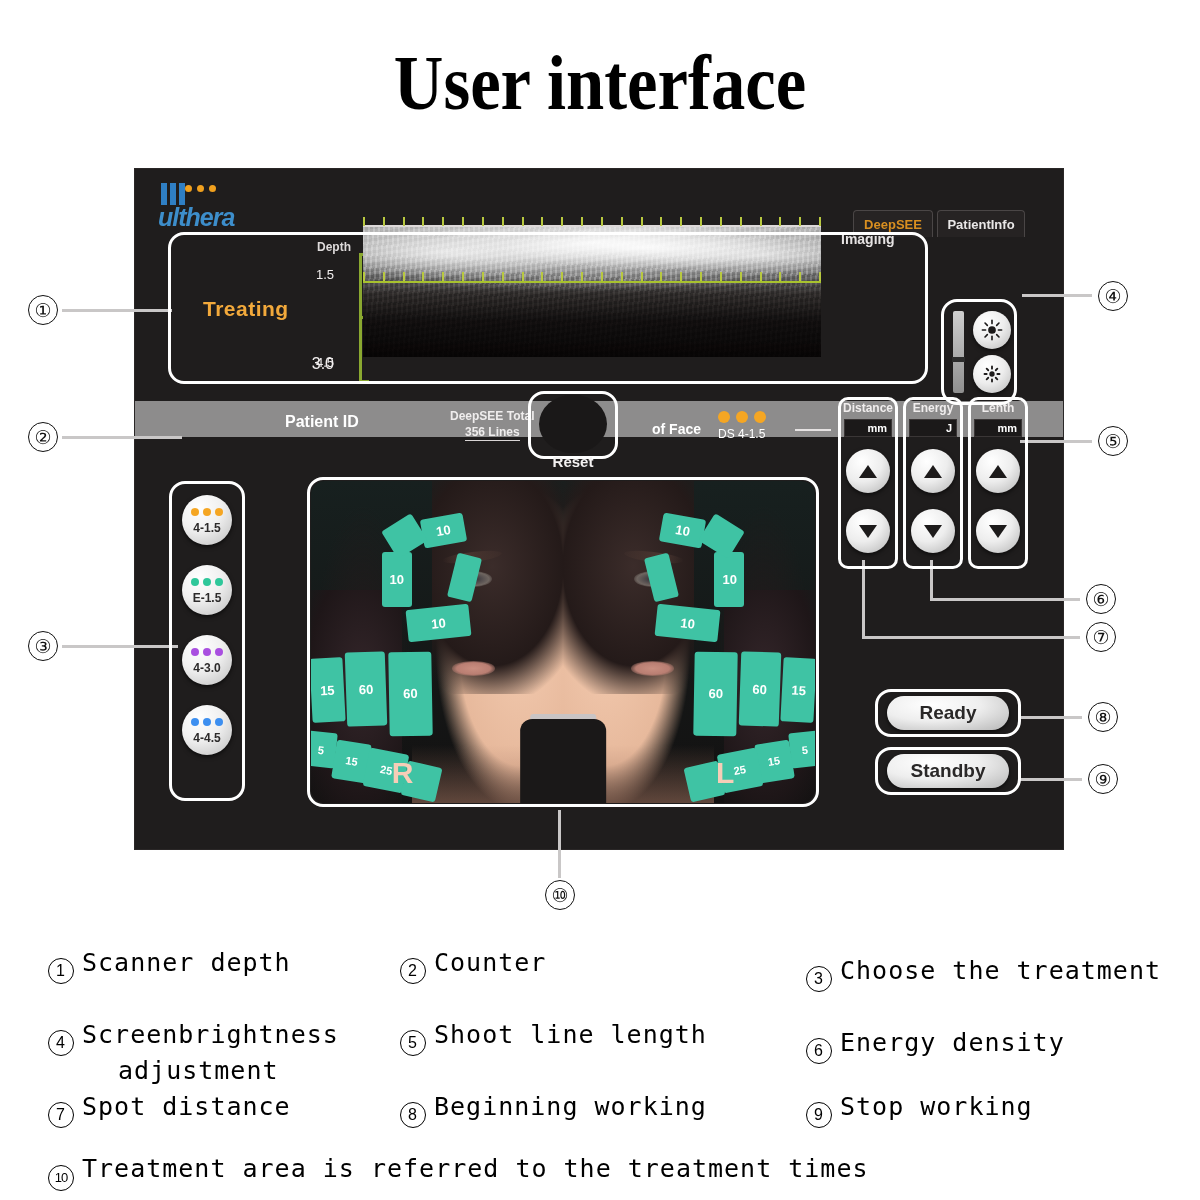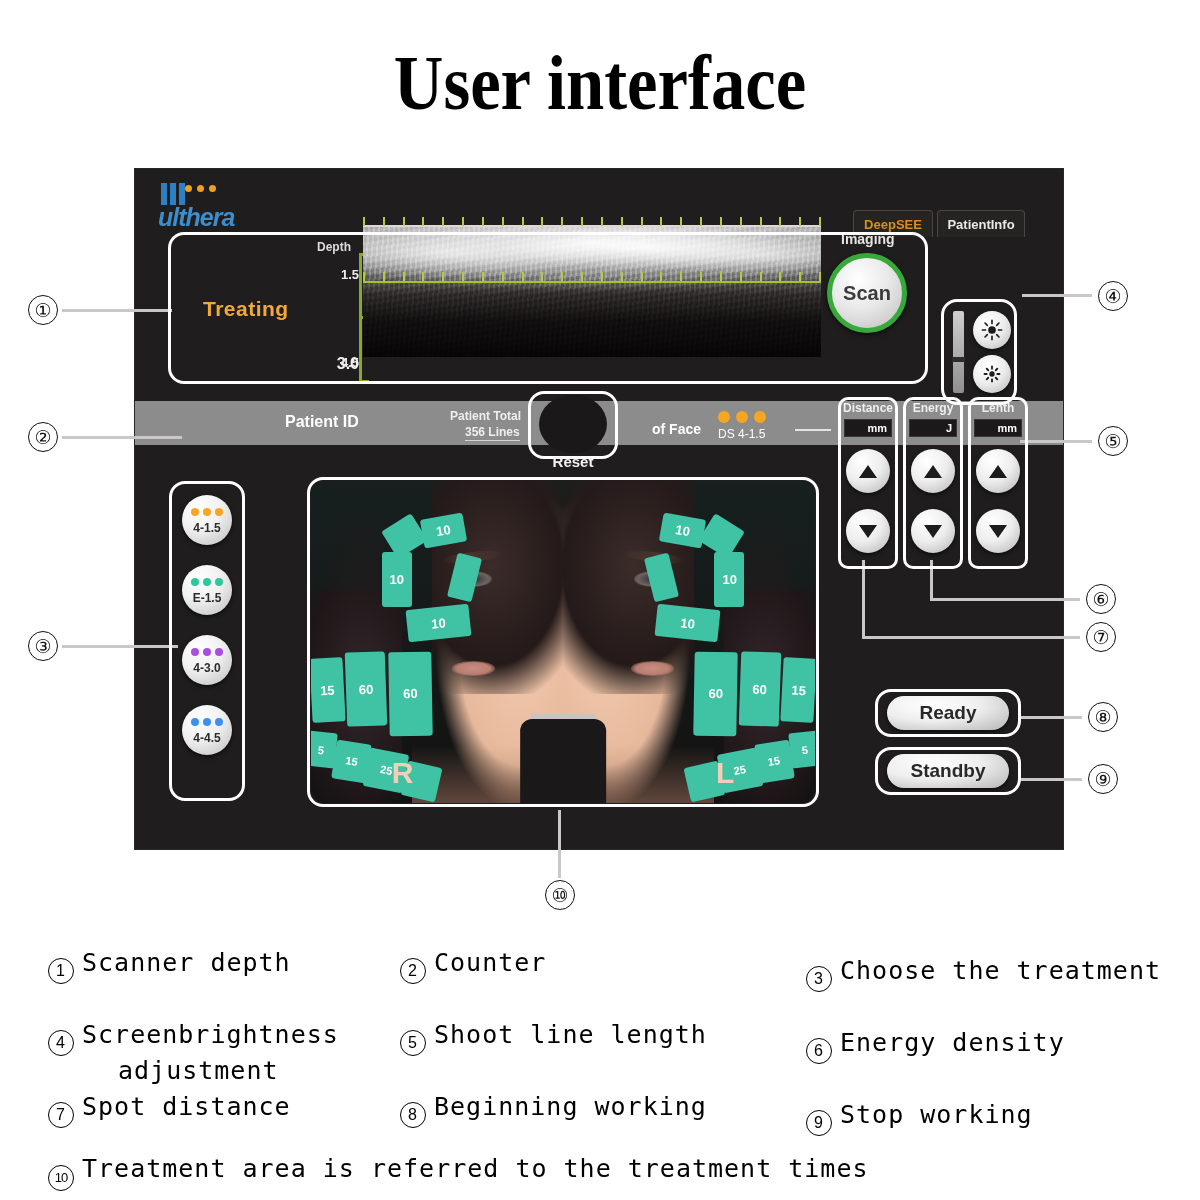--- a/index.html
+++ b/index.html
@@ -97,22 +97,22 @@
     letter-spacing: .5px;
   }
 
   
   .depth-label {
     position:absolute; left: 174px; top: 71px;
     color:#dedbdb; font-size:12px; font-weight:bold;padding-left:8px;
   }
   .depth-ticks { position:absolute; left: 186px; top:84px; width:42px; height:130px; }
   .depth-ticks .num {
-    position:absolute; right: 4px;
-    color:#f1eeee; font-size:13px; font-weight:bold; text-align:right;
+    position:absolute; right: 29px;
+    color:#f1eeee; font-size:13px; font-weight:normal; text-align:right;
   }
   .depth-ticks .num.big { font-size:16px; }
   .depth-axis {
     position:absolute; left: 38px; top:0; width:3px; height:130px; background:#8aa830;
   }
   .depth-axis::before, .depth-axis::after {
     content:""; position:absolute; left:0; width:10px; height:3px; background:#8aa830;
   }
   .depth-axis::before { top:0; }
   .depth-axis::after { bottom:0; }
@@ -198,21 +198,21 @@
     position:absolute; left: 822px; top: 232px;
     width: 70px; height: 28px; border-radius: 14px;
     background: radial-gradient(ellipse at 36% 28%, #ffffff 0%, #ededed 48%, #b5b5b5 100%);
     box-shadow: 0 2px 4px rgba(0,0,0,.55);
     display:flex; align-items:center; justify-content:center;
   }
 
   
   .patient-bar {
     position:absolute; left:0; top: 232px;
-    width: 928px; height: 44px;
+    width: 928px; height: 36px;
     background: #8d8c8c;
   }
   .pid { position:absolute; left: 150px; top: 12px; color:#fff; font-size:16px; font-weight:bold; }
   .ptotal { position:absolute; left: 315px; top: 8px; color:#efeded; font-size:12px; font-weight:bold; }
   .plines { position:absolute; left: 330px; top: 24px; color:#efeded; font-size:12px; font-weight:bold;
             border-bottom: 1px solid #d8d4d4; padding-bottom:1px; }
   .offace { position:absolute; left: 517px; top: 20px; color:#fff; font-size:14px; font-weight:bold; }
   .ds-dots { position:absolute; left: 583px; top: 10px; display:flex; gap:6px; }
   .ds-dots i { width:12px;height:12px;border-radius:50%;background:#f5a623; }
   .ds-label { position:absolute; left: 583px; top: 26px; color:#fff; font-size:12px; font-weight:normal; }
@@ -499,21 +499,20 @@
           <i style="left: 376.696px;"></i>
           <i style="left: 396.522px;"></i>
           <i style="left: 416.348px;"></i>
           <i style="left: 436.174px;"></i>
           <i style="left: 456px;"></i>
         </div>
       <div class="us-line-mid"></div>
     </div>
 
     <div class="imaging-label">Imaging</div>
-    <div class="scan-btn">Scan</div>
 
     <div class="callout-box box-bright"></div>
     <div class="bright-slider">
       <div class="knob"></div>
     </div>
     <div class="rnd-btn br-up">
       <svg width="22" height="22" viewBox="0 0 24 24">
         <circle cx="12" cy="12" r="4.2" fill="#1d1b1b"></circle>
         <g stroke="#1d1b1b" stroke-width="1.8" stroke-linecap="round">
           <line x1="12" y1="1.5" x2="12" y2="5"></line>
@@ -545,21 +544,21 @@
     <div class="wrench-btn">
       <svg width="48" height="16" viewBox="0 0 60 18">
         <path d="M10 9 a6 6 0 1 1 6 6 M16 3 a6 6 0 0 0 0 12" fill="none" stroke="#1d1b1b" stroke-width="2.6"></path>
         <rect x="16" y="6.6" width="28" height="4.8" fill="#1d1b1b"></rect>
         <path d="M50 9 a6 6 0 1 0 -6 -6 M44 15 a6 6 0 0 0 0 -12" fill="none" stroke="#1d1b1b" stroke-width="2.6"></path>
       </svg>
     </div>
 
     <div class="patient-bar">
       <div class="pid">Patient ID</div>
-      <div class="ptotal">Patient  Total</div>
+      <div class="ptotal">DeepSEE  Total</div>
       <div class="plines">356 Lines</div>
       <div class="offace">of Face</div>
       <div class="ds-dots">
           <i></i>
           <i></i>
           <i></i>
         </div>
       <div class="ds-label">DS 4-1.5</div>
       <div class="ds-dash"></div>
     </div>
@@ -775,16 +774,16 @@
   <div class="leg-item" style="left:400px; top:16px;"><span class="leg-num">2</span><span>Counter</span></div>
   <div class="leg-item" style="left:806px; top:24px;"><span class="leg-num">3</span><span>Choose the treatment</span></div>
 
   <div class="leg-item" style="left:48px;  top:88px;"><span class="leg-num">4</span><span>Screenbrightness</span></div>
   <div class="leg-item" style="left:118px; top:124px;"><span>adjustment</span></div>
   <div class="leg-item" style="left:400px; top:88px;"><span class="leg-num">5</span><span>Shoot line length</span></div>
   <div class="leg-item" style="left:806px; top:96px;"><span class="leg-num">6</span><span>Energy density</span></div>
 
   <div class="leg-item" style="left:48px;  top:160px;text-align:right;"><span class="leg-num">7</span><span>Spot distance</span></div>
   <div class="leg-item" style="left:400px; top:160px;"><span class="leg-num">8</span><span>Beginning working</span></div>
-  <div class="leg-item" style="left:806px; top:160px;margin-top:8px;"><span class="leg-num">9</span><span>Stop working</span></div>
+  <div class="leg-item" style="left:806px; top:160px;"><span class="leg-num">9</span><span>Stop working</span></div>
 
   <div class="leg-item" style="left:48px;  top:222px;"><span class="leg-num wide">10</span><span>Treatment area is referred to the treatment times</span></div>
 </div>
 
 </body></html>

